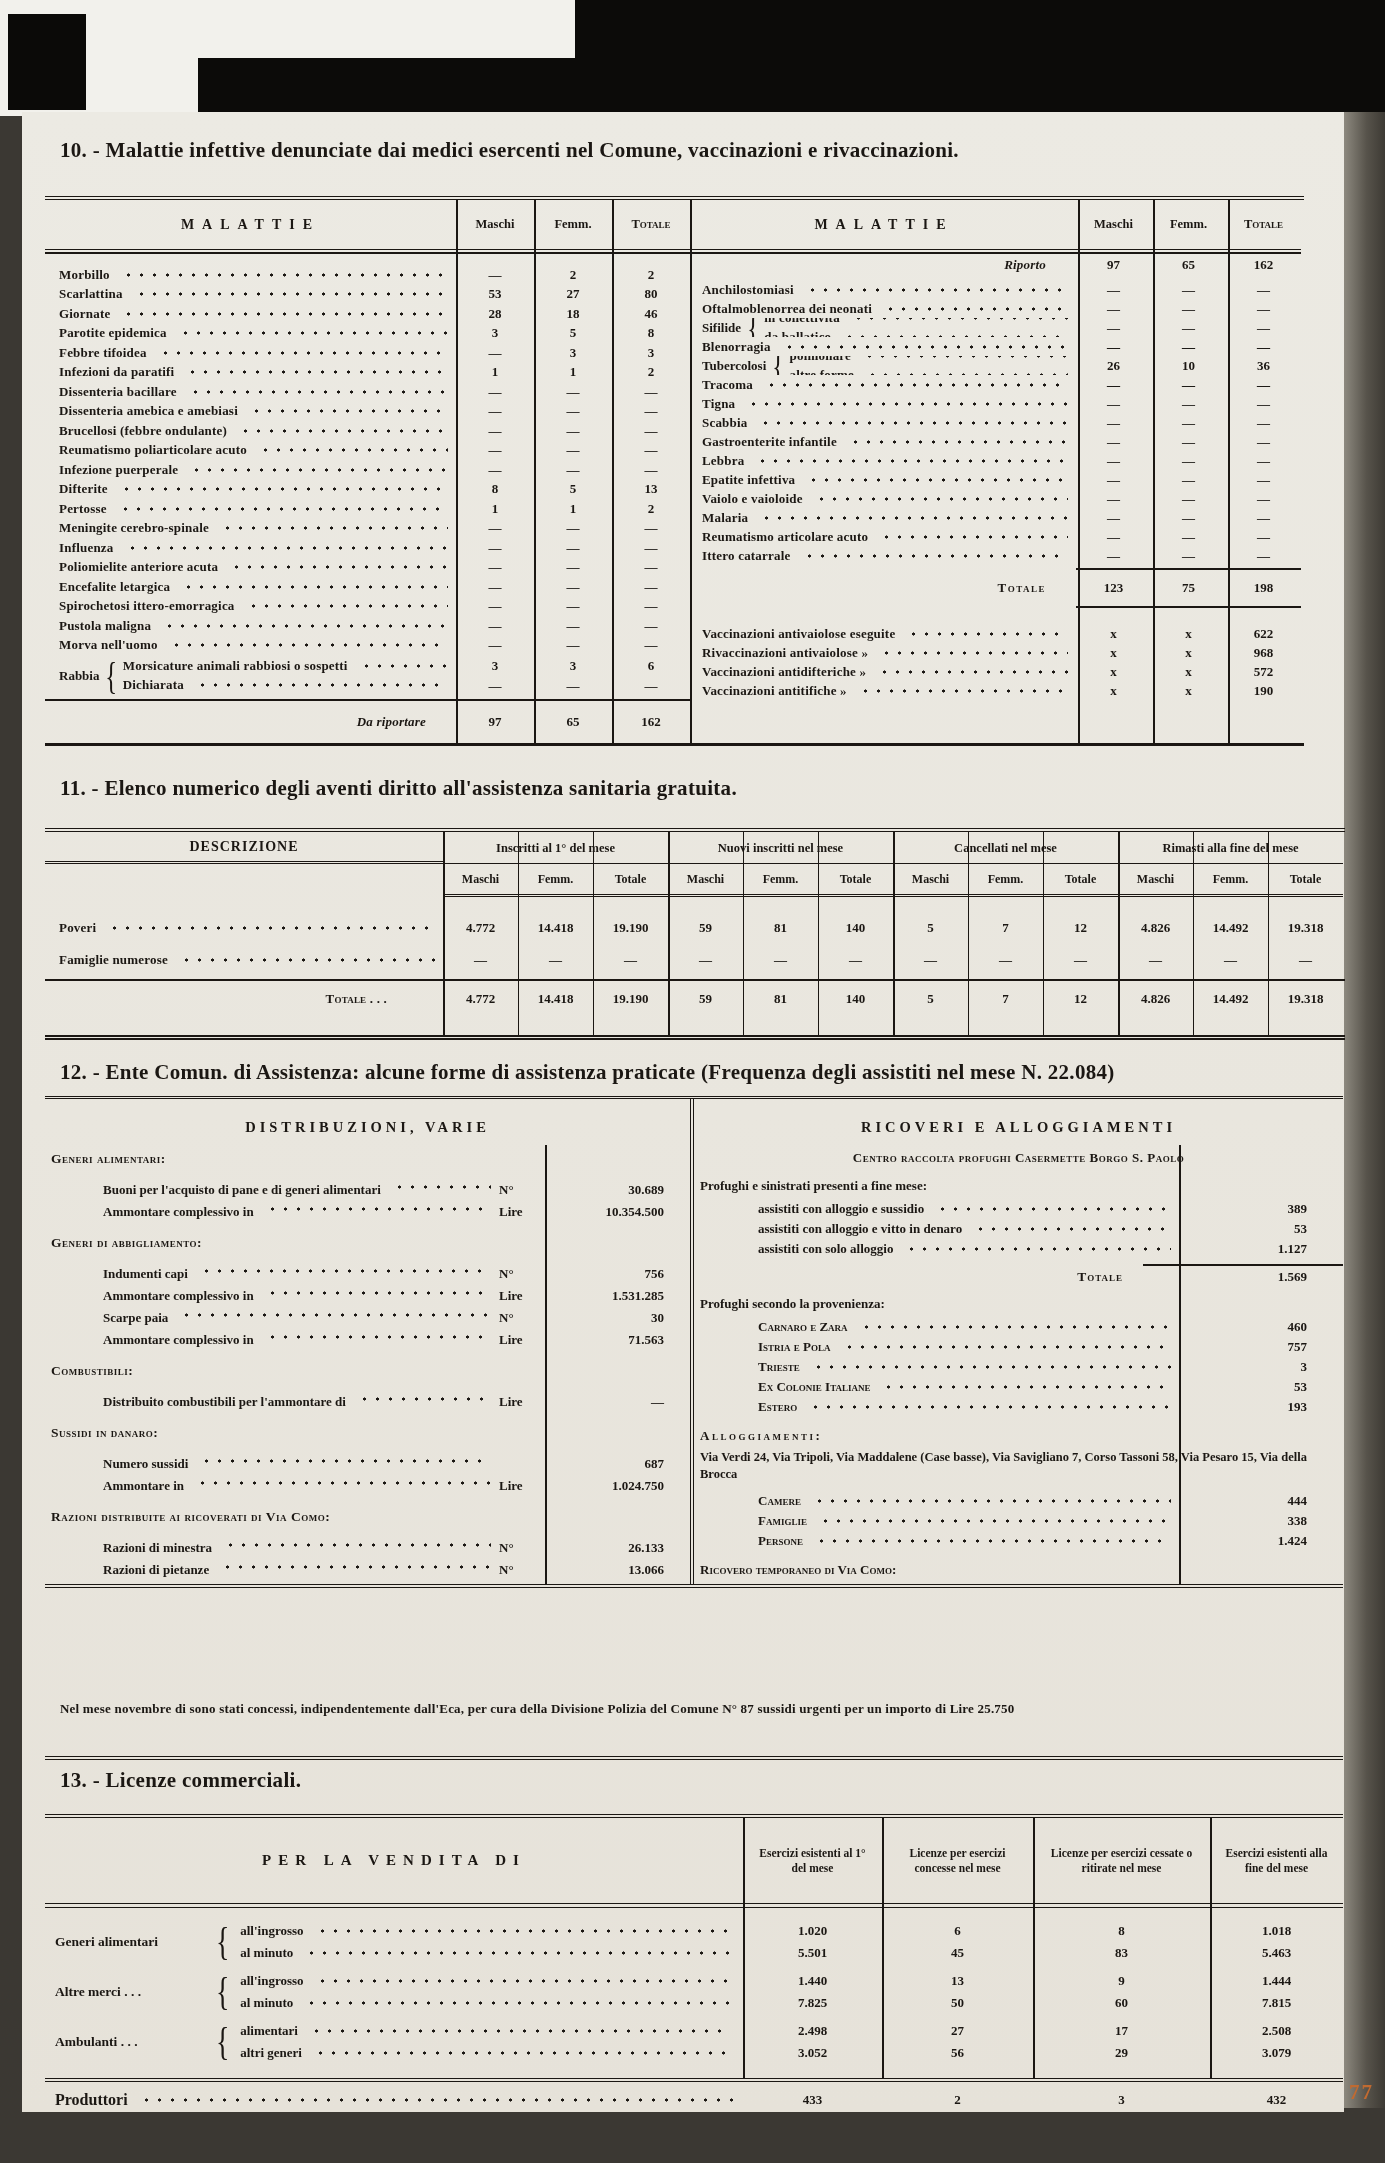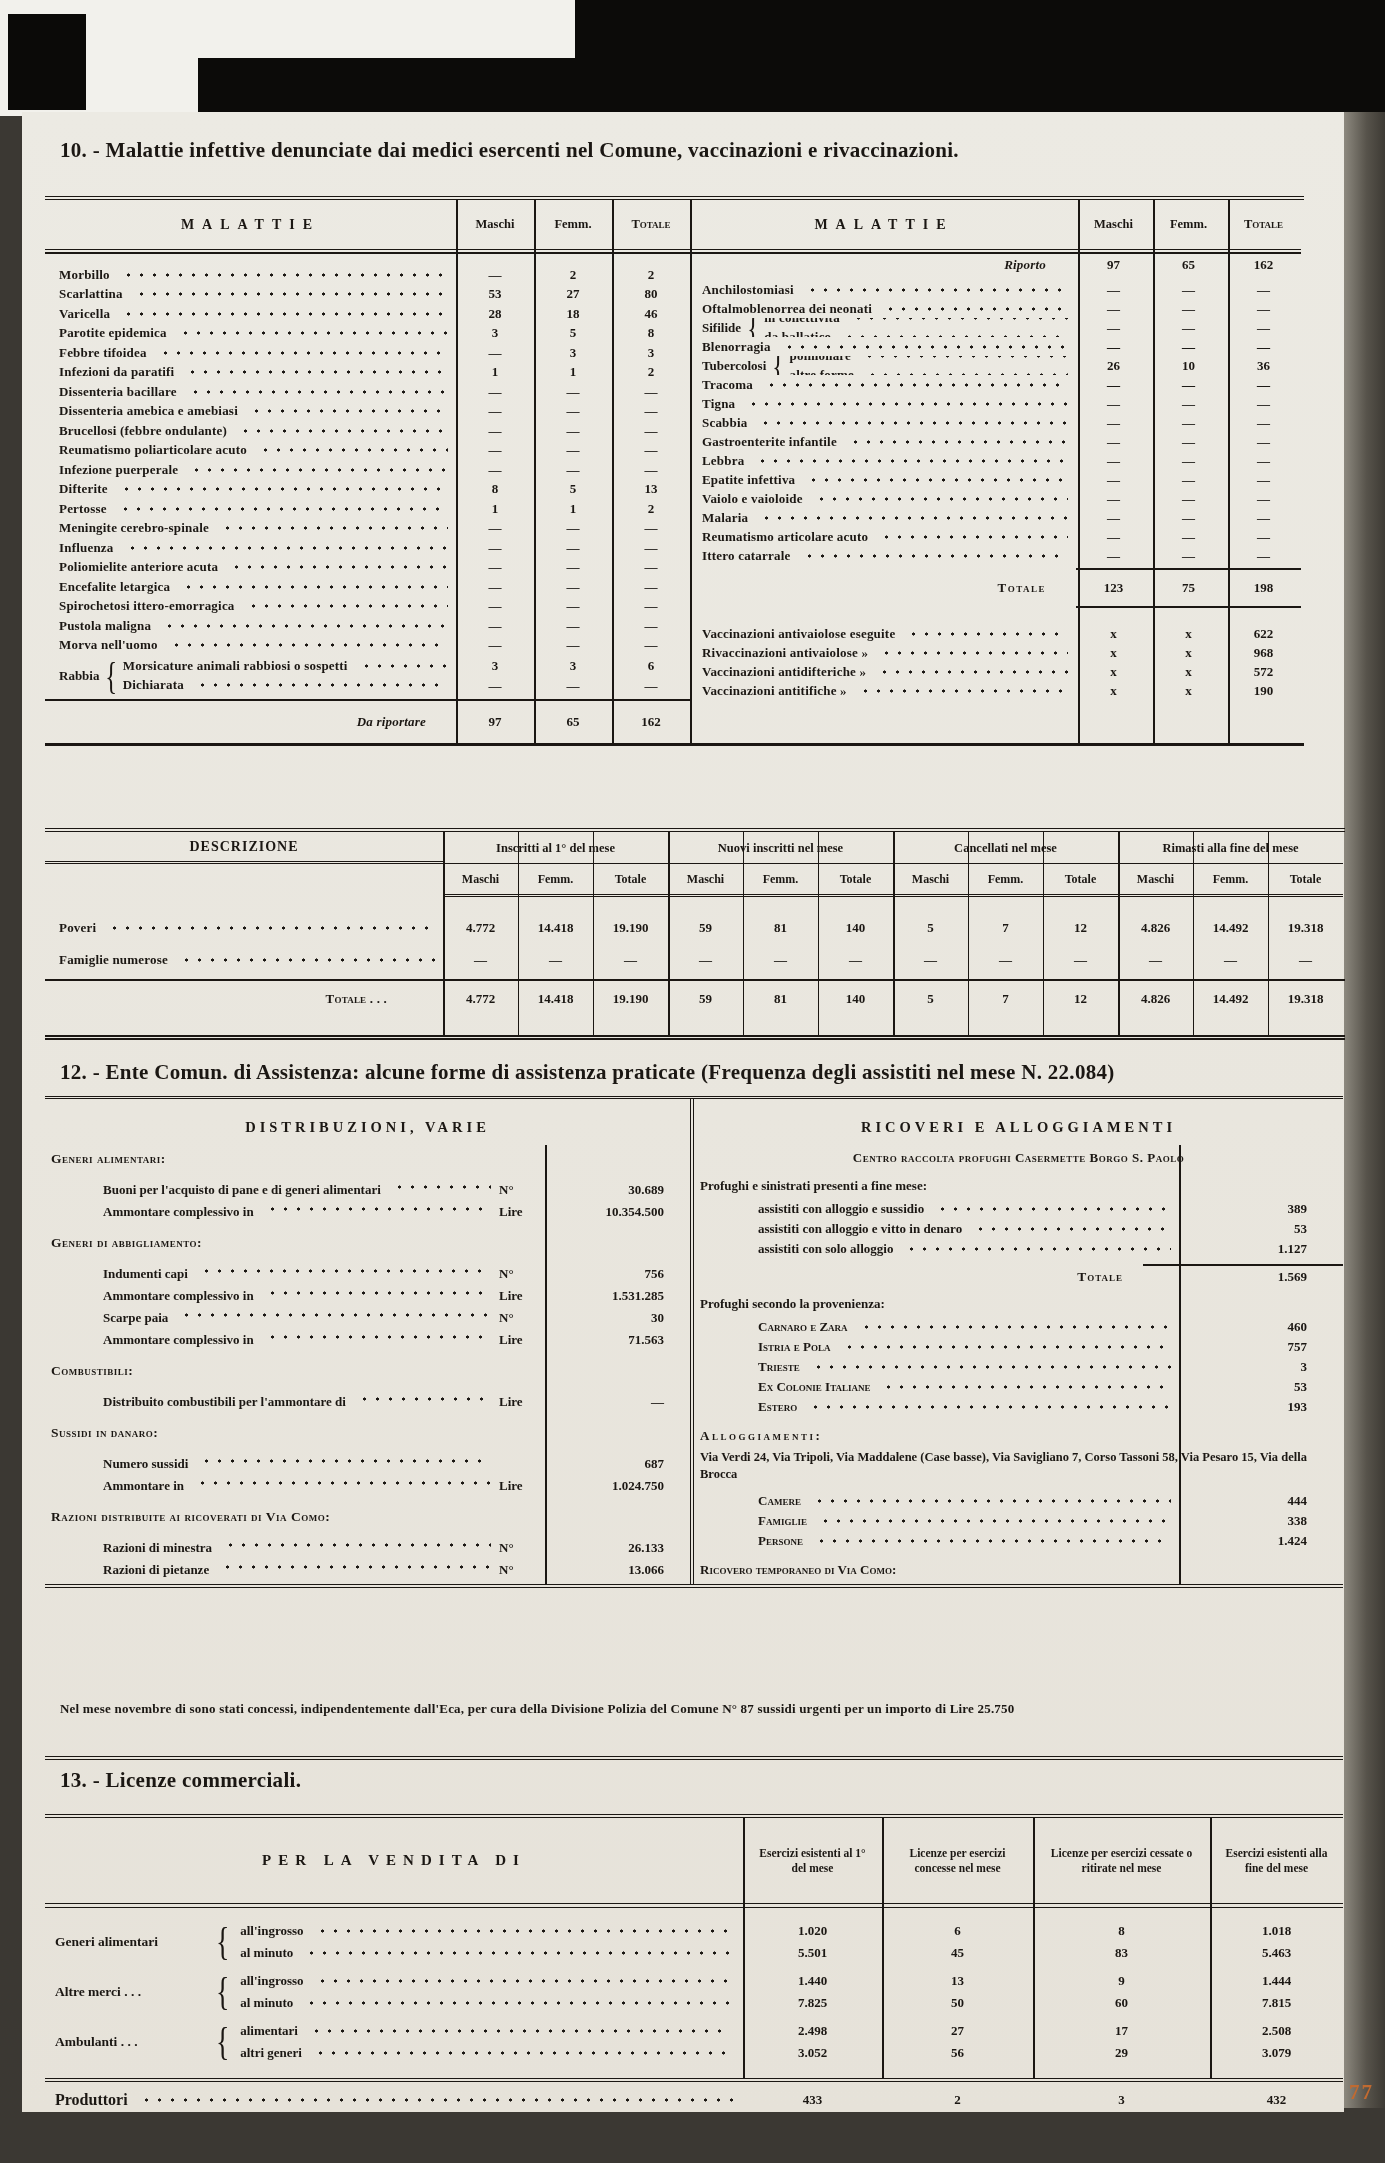--- a/index.html
+++ b/index.html
@@ -159,21 +159,21 @@
             <div class="dlabel">
               <span class="txt">Scarlattina</span>
               <span class="ldr"></span>
             </div>
             <div class="dval" style="width: 78px;">53</div>
             <div class="dval" style="width: 78px;">27</div>
             <div class="dval" style="width: 78px;">80</div>
           </div>
           <div class="drow">
             <div class="dlabel">
-              <span class="txt">Varicella</span>
+              <span class="txt">Giornate</span>
               <span class="ldr"></span>
             </div>
             <div class="dval" style="width: 78px;">28</div>
             <div class="dval" style="width: 78px;">18</div>
             <div class="dval" style="width: 78px;">46</div>
           </div>
           <div class="drow">
             <div class="dlabel">
               <span class="txt">Parotite epidemica</span>
               <span class="ldr"></span>
@@ -601,20 +601,21 @@
             <div class="dval" style="width: 75px;">x</div>
             <div class="dval" style="width: 75px;">190</div>
           </div>
         </div>
         <div class="vl" style="left: 386px;"></div>
         <div class="vl" style="left: 461px;"></div>
         <div class="vl" style="left: 536px;"></div>
       </div>
   </div>
 
+  <h1 class="sec-title" style="top:664px">11. - Elenco numerico degli aventi diritto all'assistenza sanitaria gratuita.</h1>
   <div class="t11" id="t11">
       <div class="h1row">
         <div class="dhead">DESCRIZIONE</div>
         <div class="gcell">Inscritti al 1° del mese</div>
         <div class="gcell">Nuovi inscritti nel mese</div>
         <div class="gcell">Cancellati nel mese</div>
         <div class="gcell">Rimasti alla fine del mese</div>
       </div>
       <div class="h2row">
         <div class="hspacer"></div>

